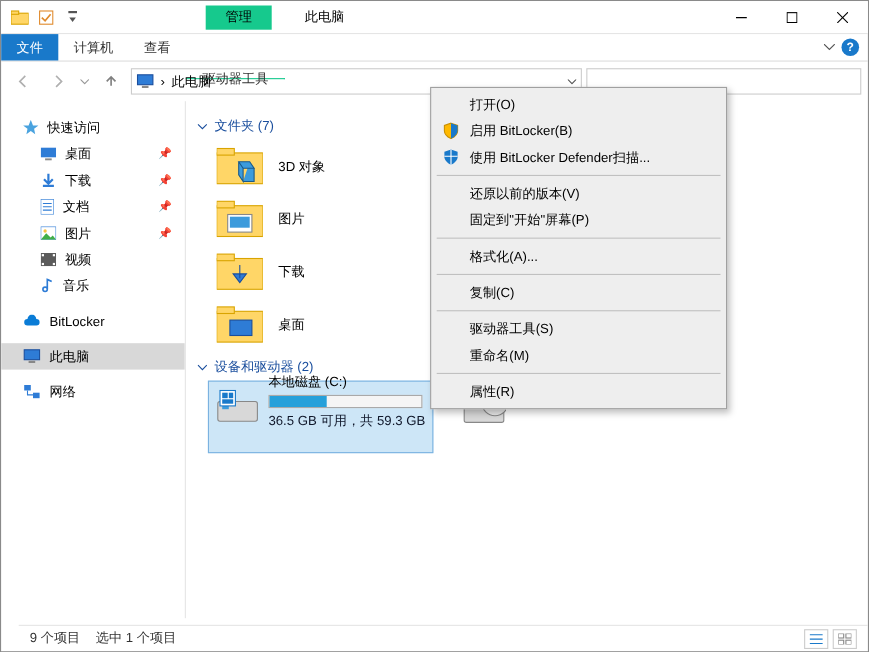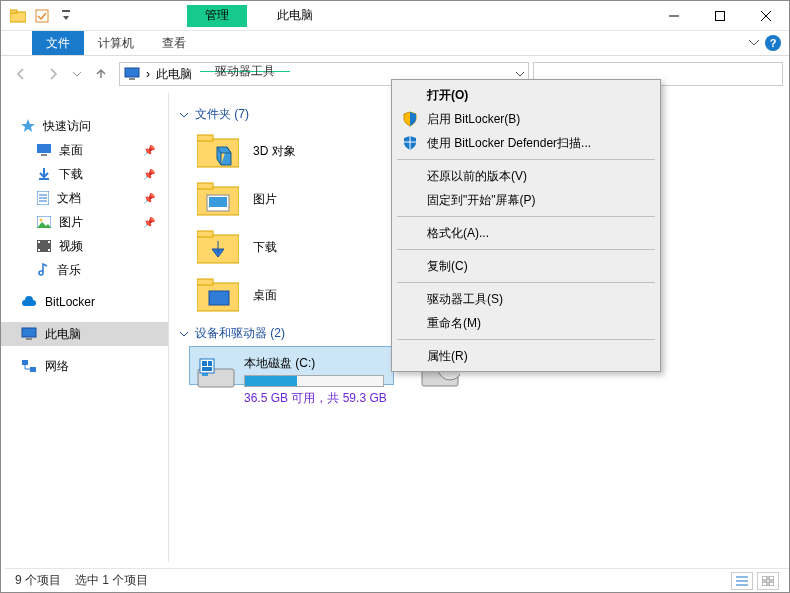--- a/index.html
+++ b/index.html
@@ -4,49 +4,49 @@
 <style>
 * { margin: 0; padding: 0; box-sizing: border-box; font-family: "Microsoft YaHei", "Segoe UI", sans-serif; font-size: 12px; }
 body { width: 790px; height: 593px; background: #fff; position: relative; overflow: hidden; border: 1px solid #8a8a8a; }
 .titlebar { height: 30px; display: flex; align-items: center; background: #fff; border-bottom: 1px solid #e5e5e5; }
 .qat { display: flex; align-items: center; gap: 2px; padding-left: 6px; }
 .qat-btn { width: 22px; height: 22px; display: flex; align-items: center; justify-content: center; }
 .ribbon-tab-context { margin-left: 110px; background: #16c98d; color: #000000; height: 22px; padding: 0 18px; display: flex; align-items: center; font-size: 12px; }
 .title-text { margin-left: 30px; color: #000; }
 .win-controls { margin-left: auto; display: flex; }
 .win-btn { width: 46px; height: 30px; display: flex; align-items: center; justify-content: center; }
-.ribbon { height: 25px; display: flex; align-items: stretch; border-bottom: 1px solid #ddd; padding-left: 31px; }
+.ribbon { height: 25px; display: flex; align-items: stretch; border-bottom: 1px solid #ddd; }
 .ribbon-tab { padding: 0 14px; display: flex; align-items: center; color: #333; cursor: default; }
 .ribbon-tab.file { background: #1979ca; color: #fff; }
 .ribbon-tab.context { border: 1px solid #16c98d; border-top: none; margin-top: 40px; }
 .ribbon-right { margin-left: auto; display: flex; align-items: center; gap: 6px; padding-right: 8px; }
 .help-circle { width: 16px; height: 16px; background: #1979ca; color: #fff; border-radius: 50%; display: flex; align-items: center; justify-content: center; font-size: 11px; font-weight: bold; }
 .addressbar-row { height: 36px; display: flex; align-items: center; padding: 4px 6px; gap: 4px; }
 .nav-btn { width: 28px; height: 28px; display: flex; align-items: center; justify-content: center; color: #666; }
 .addressbox { flex: 2; height: 24px; border: 1px solid #ccc; display: flex; align-items: center; padding-left: 4px; gap: 6px; position: relative; }
 .addressbox .dd { position: absolute; right: 4px; color: #555; }
 .searchbox { flex: 1.2; height: 24px; border: 1px solid #ccc; padding-left: 6px; color: #888; display: flex; align-items: center; }
 .content { display: flex; height: 470px; }
 .sidebar { width: 168px; border-right: 1px solid #e5e5e5; padding-top: 10px; overflow: hidden; }
 .side-item { height: 24px; display: flex; align-items: center; padding-left: 20px; gap: 8px; color: #000; }
 .side-item.l2 { padding-left: 36px; }
 .side-item .pin { margin-left: auto; margin-right: 12px; color: #888; font-size: 10px; }
 .side-item.selected { background: #d8d8d8; }
-.side-group-top { margin-top: 12px; }
+.side-group-top { margin-top: 2px; }
 .side-gap { height: 8px; }
 .main { flex: 1; padding: 8px 10px; position: relative; }
 .group-header { display: flex; align-items: center; color: #1a4e9d; font-size: 13px; margin: 6px 0 4px 0; gap: 6px; }
 .folder-row { display: flex; align-items: center; height: 48px; gap: 14px; padding-left: 18px; }
 .folder-icon { width: 42px; height: 42px; display: flex; align-items: center; justify-content: center; }
-.drive-tile { width: 205px; height: 39px; display: flex; align-items: flex-start; gap: 8px; padding: 8px 6px; }
+.drive-tile { width: 205px; height: 66px; display: flex; align-items: flex-end; gap: 8px; padding: 20px 6px; }
 .drive-tile.selected { background: #cde6f7; border: 1px solid #7bb2e0; }
 .drive-meta { display: flex; flex-direction: column; gap: 3px; }
 .progress { width: 140px; height: 12px; border: 1px solid #a9a9a9; background: #f5f5f5; }
 .progress-fill { height: 100%; background: #26a0da; }
-.statusbar { position: absolute; bottom: 0; left: 4px; right: 0; height: 24px; border-top: 1px solid #e5e5e5; display: flex; align-items: center; padding: 0 10px; color: #333; gap: 14px; }
+.statusbar { position: absolute; bottom: 0; left: 16px; right: 0; height: 24px; border-top: 1px solid #e5e5e5; display: flex; align-items: center; padding: 0 10px; color: #333; gap: 14px; }
 .status-right { margin-left: auto; display: flex; gap: 4px; }
 .view-btn { width: 22px; height: 18px; border: 1px solid #ccc; display: flex; align-items: center; justify-content: center; }
 .context-menu { position: absolute; left: 390px; top: 78px; width: 270px; background: #eeeeee; border: 1px solid #a0a0a0; box-shadow: 3px 3px 6px rgba(0,0,0,.25); padding: 3px; z-index: 10; }
 .cm-item { height: 24px; display: flex; align-items: center; padding-left: 32px; padding-right: 10px; position: relative; }
 .cm-sep { height: 1px; background: #c0c0c0; margin: 4px 2px; }
 .cm-icon { position: absolute; left: 6px; width: 18px; height: 18px; display: flex; align-items: center; justify-content: center; }
 .cm-arrow { margin-left: auto; color: #555; }
 svg { display: block; }
 .pc-mini { width:16px; height:14px; }
 </style>
@@ -298,39 +298,39 @@
             <rect x="4" y="4" width="14" height="14" fill="#fff" stroke="#1979ca"></rect>
             <rect x="6" y="6" width="5" height="5" fill="#1979ca"></rect>
             <rect x="12" y="6" width="4" height="5" fill="#1979ca"></rect>
             <rect x="6" y="12" width="10" height="4" fill="#1979ca"></rect>
           </svg>
         <div class="drive-meta">
           <span>本地磁盘 (C:)</span>
           <div class="progress">
               <div class="progress-fill" id="cfill" style="width: 38%;"></div>
             </div>
-          <span style="color:#6d28d9">36.5 GB 可用，共 59.3 GB</span>
+          <span style="color:#0f172a">36.5 GB 可用，共 59.3 GB</span>
         </div>
       </div>
       <div class="drive-tile">
         <svg width="40" height="40">
             <rect x="2" y="14" width="36" height="18" rx="2" fill="#d8d8d8" stroke="#888"></rect>
             <circle cx="30" cy="14" r="12" fill="#e8e8e8" stroke="#888"></circle>
             <circle cx="30" cy="14" r="3" fill="#fff" stroke="#888"></circle>
             <rect x="22" y="2" width="16" height="8" rx="1" fill="#333"></rect>
             <text x="30" y="8" fill="#fff" font-size="5" text-anchor="middle">DVD</text>
           </svg>
       </div>
     </div>
   </div>
 </div>
 
 <div class="context-menu">
   <div class="cm-item">
-      <span style="font-weight:bold">打开(O)</span>
+      <span style="font-weight:normal">打开(O)</span>
     </div>
   <div class="cm-item">
       <span class="cm-icon">
         <svg width="16" height="16">
           <path d="M8 1 L14 3 L14 8 C14 12 8 15 8 15 C8 15 2 12 2 8 L2 3 Z" fill="#ffb900" stroke="#c98f00"></path>
           <path d="M8 1 L14 3 L14 8 C14 12 8 15 8 15 L8 1" fill="#1979ca"></path>
         </svg>
       </span>
       <span>启用 BitLocker(B)</span>
     </div>

